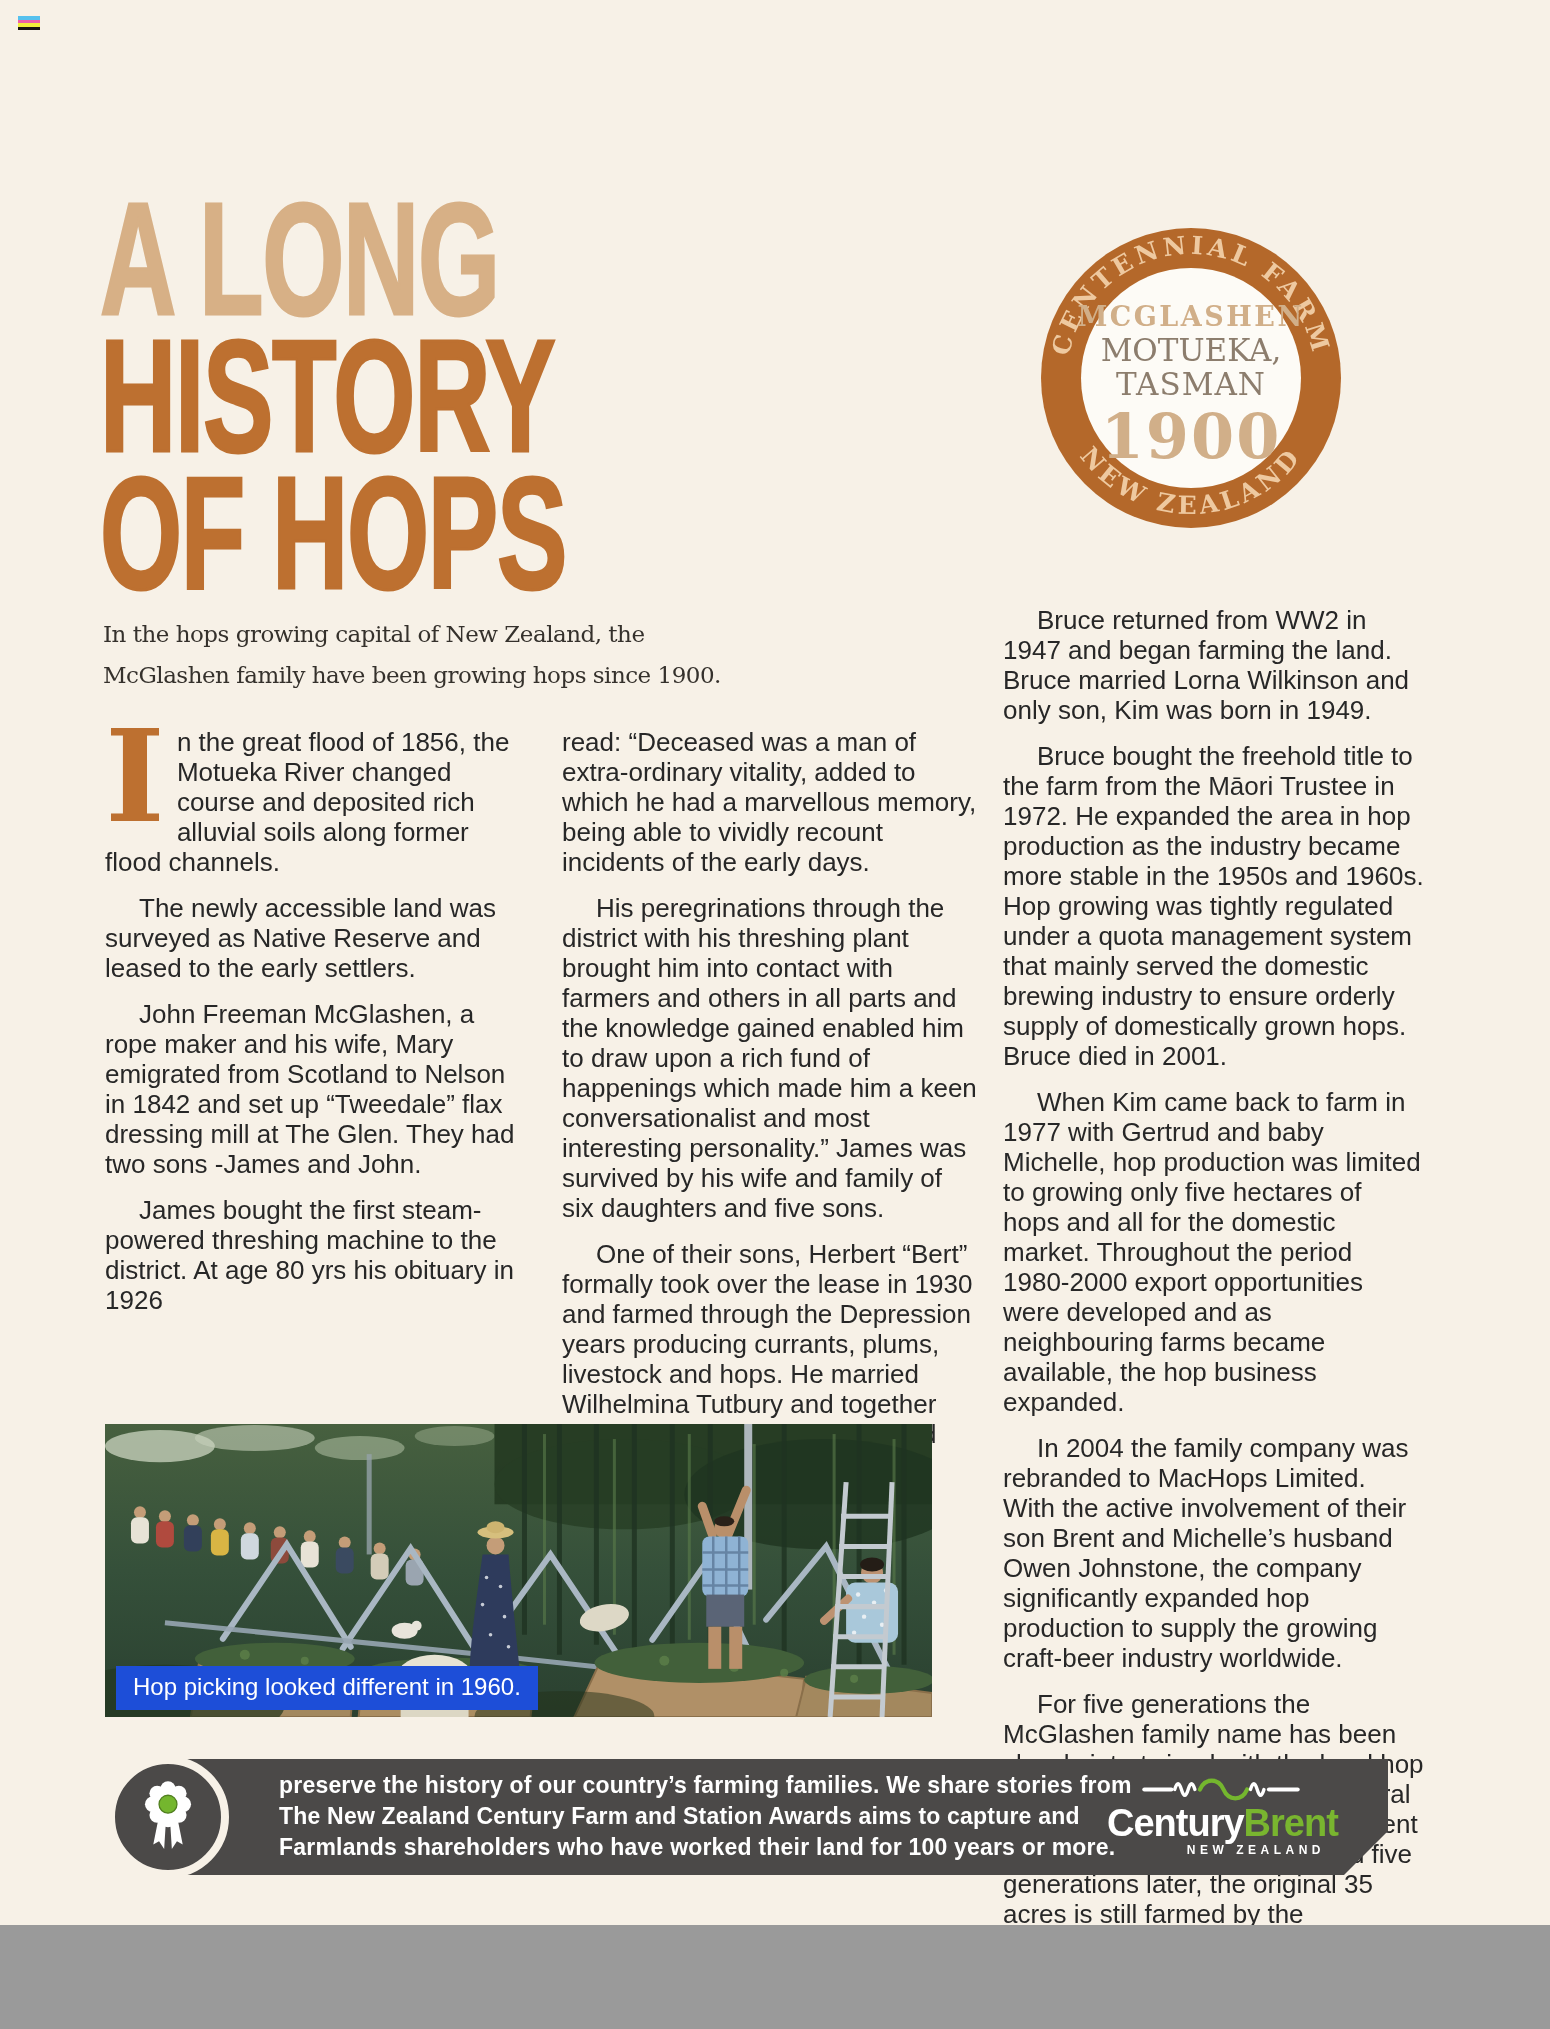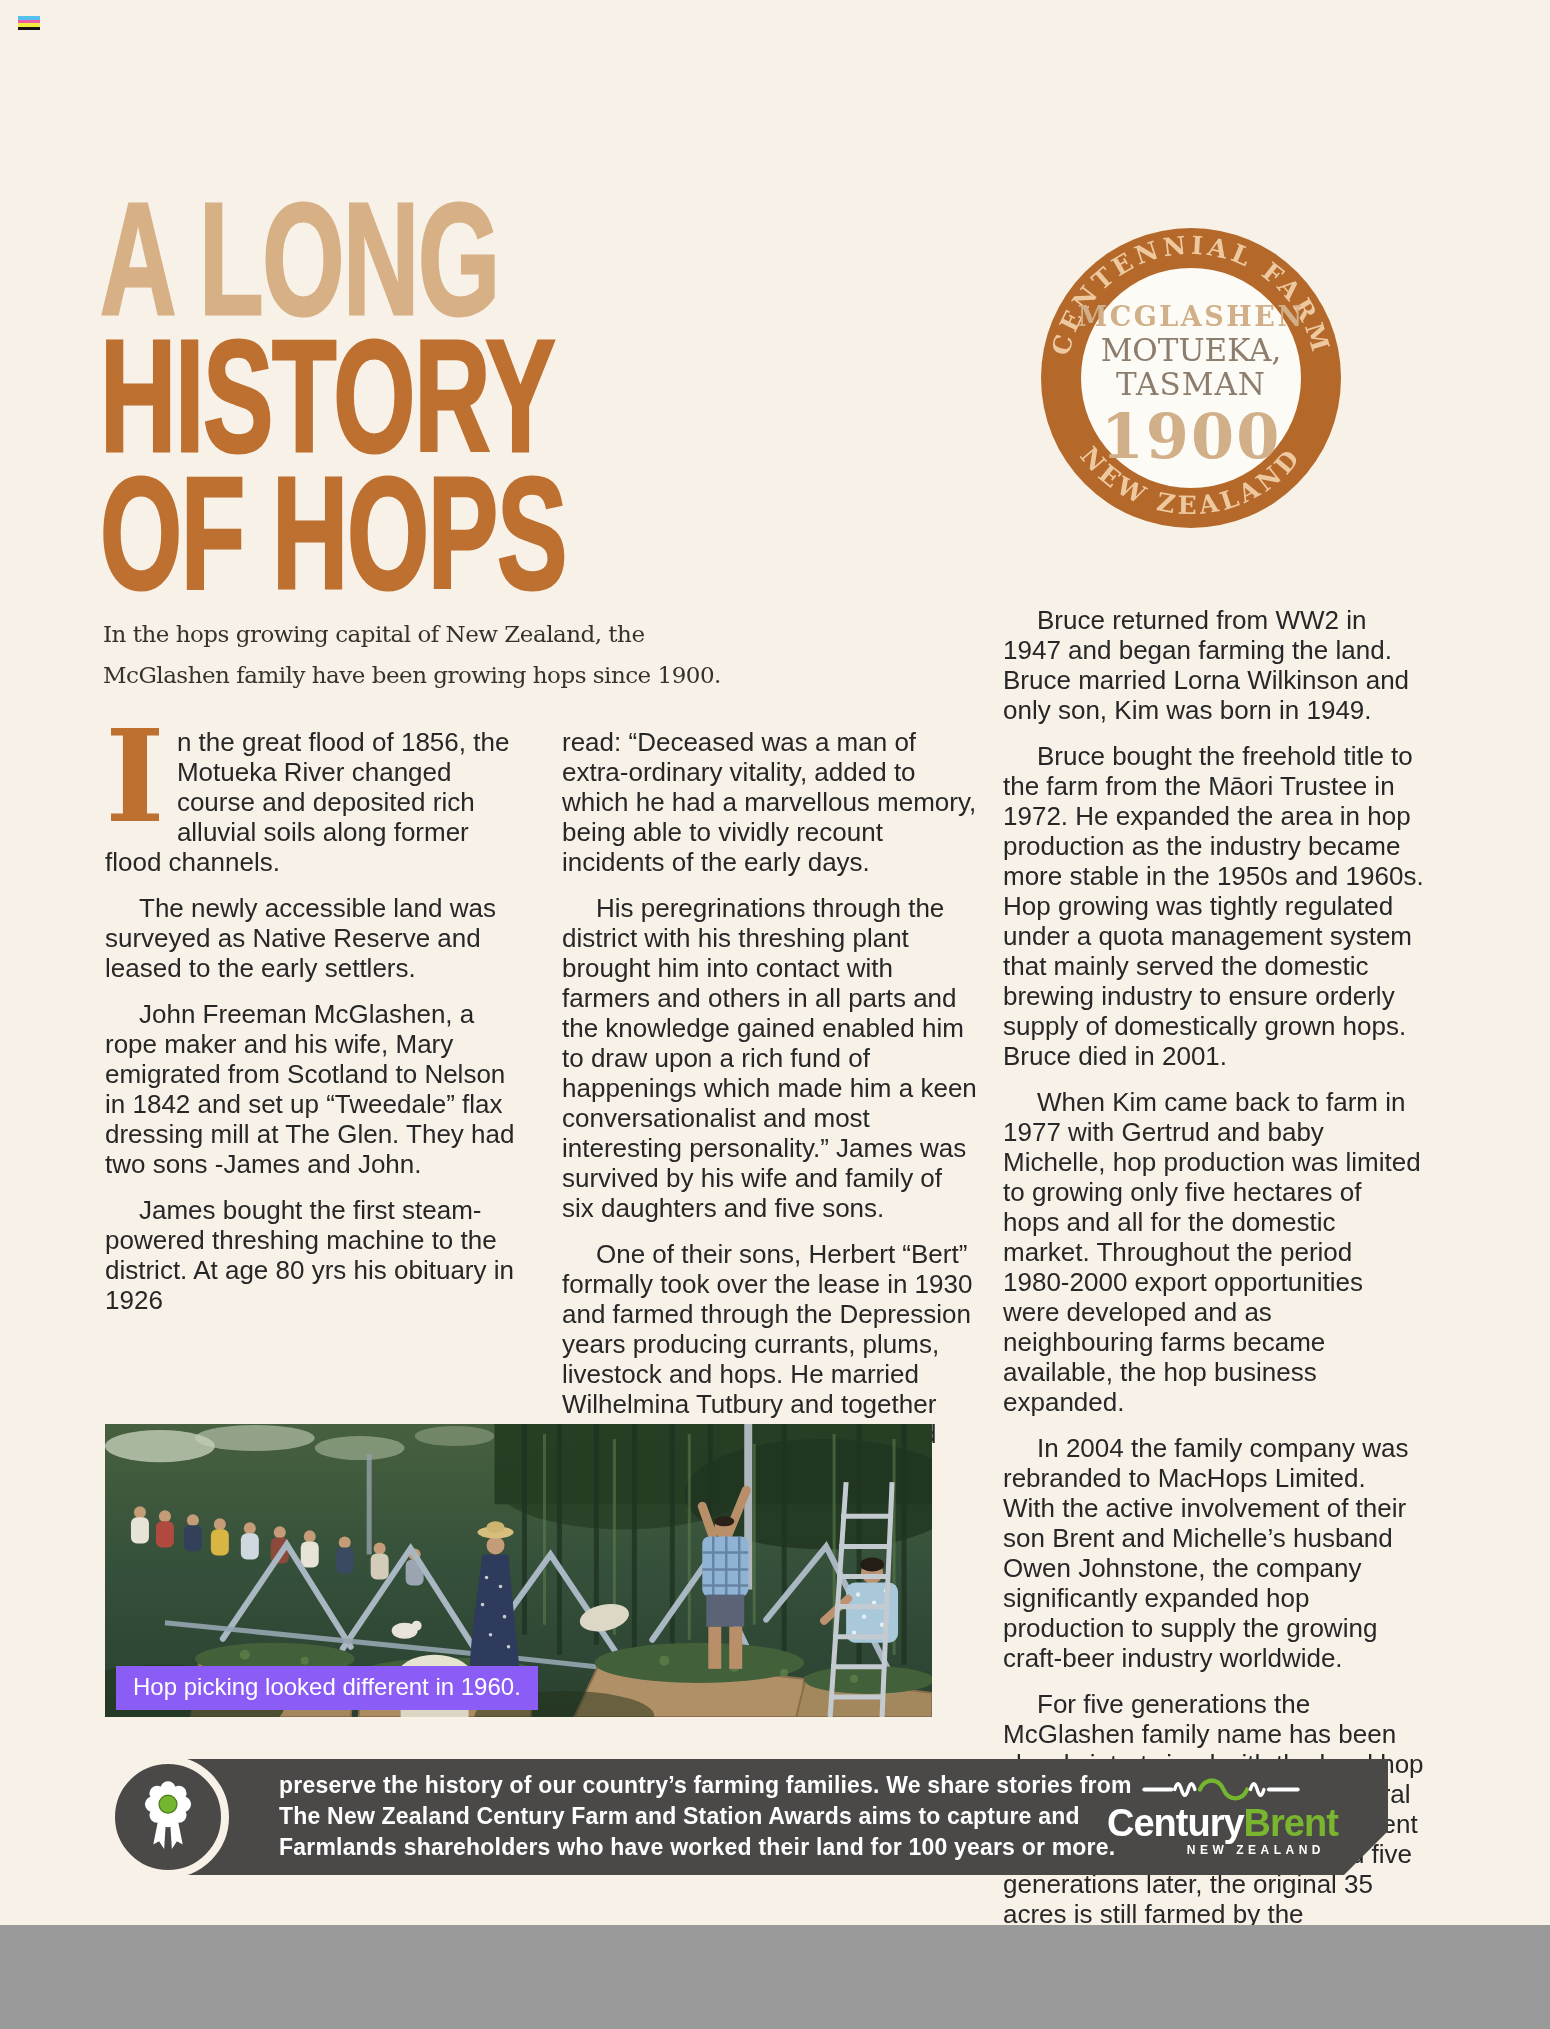--- a/index.html
+++ b/index.html
@@ -33,21 +33,21 @@
   .col3{left:1003px;top:589px;width:421px;}
   .dropcap{float:left;font-family:"DejaVu Serif",serif;font-weight:bold;
            font-size:128px;line-height:88px;color:#bd7030;margin:5px 12px 0 0;}
   .endmark{display:inline-block;width:24px;height:24px;background:#c77f35;color:#fff;
            font-weight:bold;font-size:18px;line-height:24px;text-align:center;
            border-radius:4px;vertical-align:-2px;margin-left:4px;}
 
   
   .photo{position:absolute;left:105px;top:1424px;width:827px;height:293px;margin:0;}
   .photo svg{position:absolute;inset:0;width:100%;height:100%;}
-  .photo figcaption{position:absolute;left:11px;bottom:7px;background:#8b5cf6;color:#ffffff;
+  .photo figcaption{position:absolute;left:11px;bottom:7px;background:#1d4ed8;color:#ffffff;
                     font-size:24px;padding:7px 17px 9px;}
 
   
   .banner{position:absolute;left:105px;top:1754px;width:1283px;height:126px;}
   .banner-bar{position:absolute;left:58px;top:5px;right:0;bottom:5px;background:#4b4948;
               clip-path:polygon(0 0,100% 0,100% calc(100% - 44px),calc(100% - 44px) 100%,0 100%);}
   .medal{position:absolute;left:2px;top:2px;width:122px;height:122px;border-radius:50%;
          background:#4b4948;border:8px solid #f7f1e7;box-sizing:border-box;
          display:flex;align-items:center;justify-content:center;}
   .banner-text{position:absolute;left:174px;top:16px;color:#ffffff;font-size:23px;

